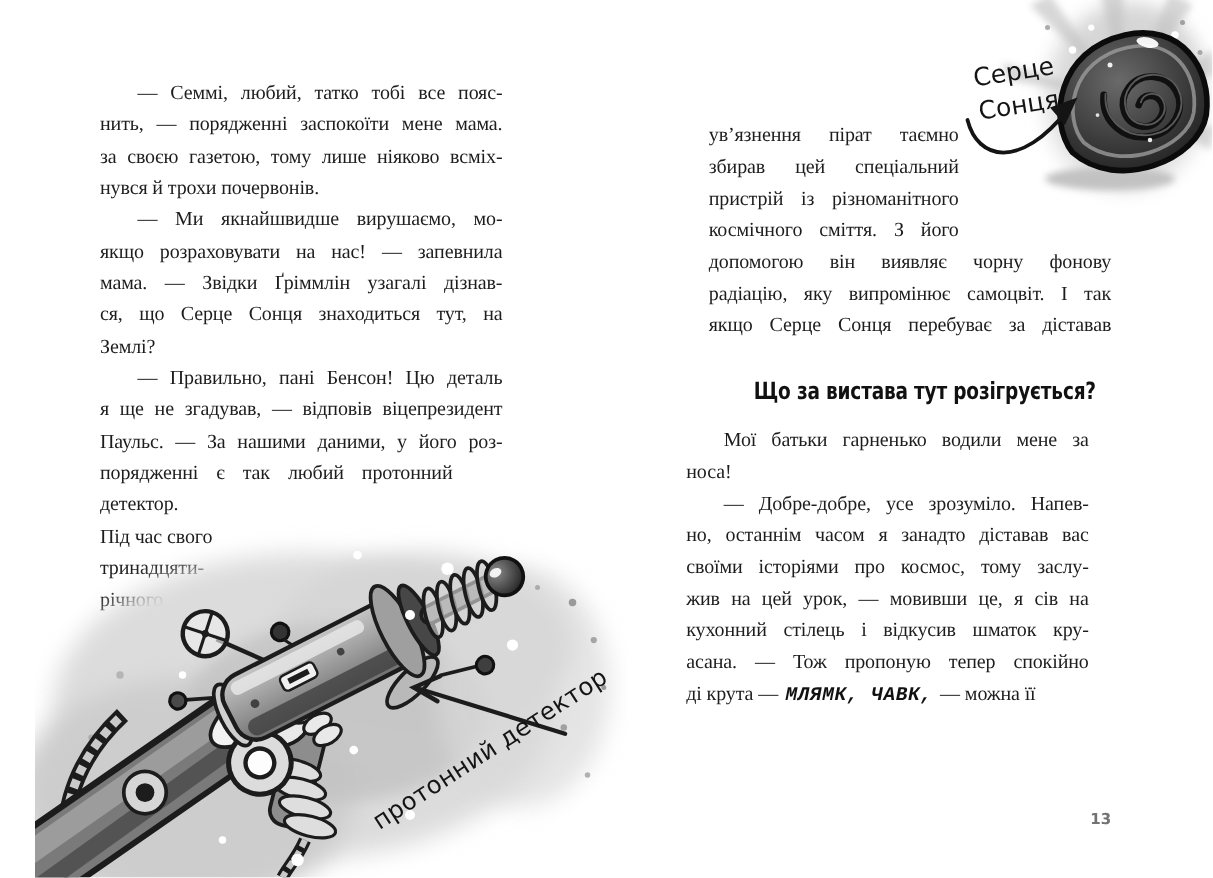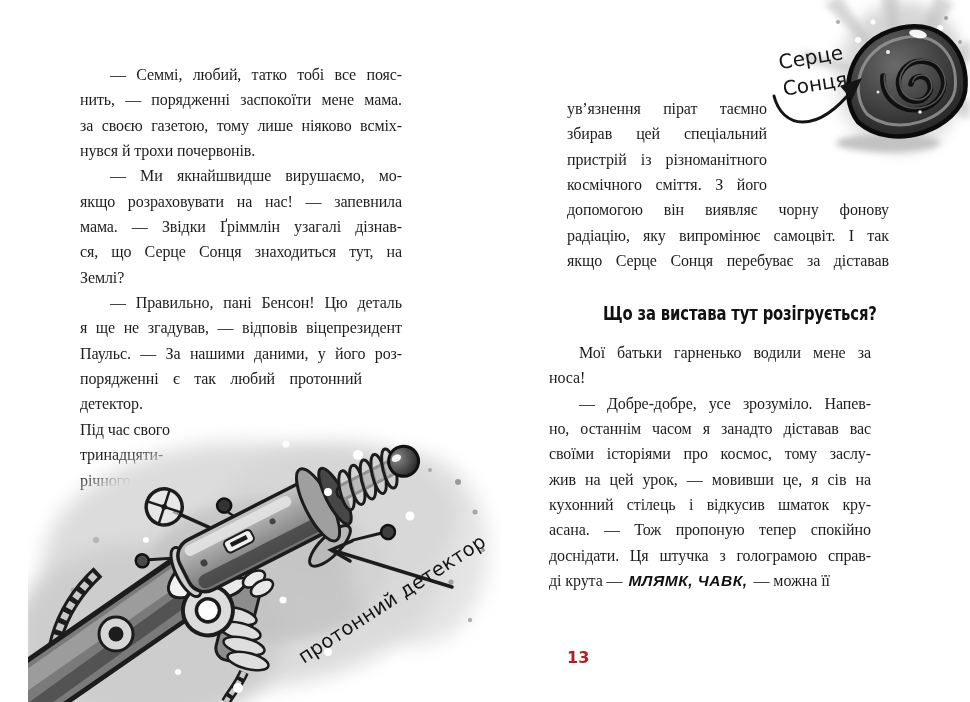--- a/index.html
+++ b/index.html
@@ -18,26 +18,26 @@
   .ln.w200{width:200px;}
   .flexj{display:flex;justify-content:space-between;}
   
   .heading{
     position:absolute;left:603px;top:300px;height:26px;line-height:26px;
     font-family:"DejaVu Sans", sans-serif;font-weight:bold;font-size:19px;
     letter-spacing:-0.2px;transform:scaleX(0.78);transform-origin:left center;
     white-space:nowrap;color:#111;
   }
   .comic{
-    font-family:Liberation Sans, sans-serif;font-weight:bold;font-style:italic;
+    font-family:Liberation Mono, monospace;font-weight:bold;font-style:italic;
     font-size:15.5px;letter-spacing:0.5px;margin:0 6px;color:#111;text-align:right;
   }
   .pagenum{
-    position:absolute;left:567px;top:648px;width:322px;text-align:left;
-    font-family:"DejaVu Sans", sans-serif;font-weight:bold;font-size:16px;color:#b91c1c;
+    position:absolute;left:567px;top:648px;width:322px;text-align:right;
+    font-family:"DejaVu Sans", sans-serif;font-weight:bold;font-size:12px;color:#737373;
   }
   
   .hand{
     position:absolute;font-family:"DejaVu Sans", sans-serif;color:#141414;
     white-space:nowrap;
   }
   .gem-label{
     left:776px;top:44px;width:74px;text-align:center;
     font-size:20px;line-height:27px;transform:rotate(-9deg);
   }
@@ -374,28 +374,20 @@
         <span>кру-</span>
       </div>
     <div class="ln j flexj">
         <span>асана.</span>
         <span>—</span>
         <span>Тож</span>
         <span>пропоную</span>
         <span>тепер</span>
         <span>спокійно</span>
       </div>
-    <div class="ln j flexj">
-        <span>доснідати.</span>
-        <span>Ця</span>
-        <span>штучка</span>
-        <span>з</span>
-        <span>голограмою</span>
-        <span>справ-</span>
-      </div>
     <div class="ln">
       <span>ді крута —</span><span class="comic">МЛЯМК, ЧАВК,</span><span>— можна її</span>
     </div>
   </div>
 
   <div class="pagenum">13</div>
 
   <div class="abs" style="left:768px;top:0;width:202px;height:178px;">
     <svg width="202" height="178" viewBox="0 0 202 178">
       <defs>

